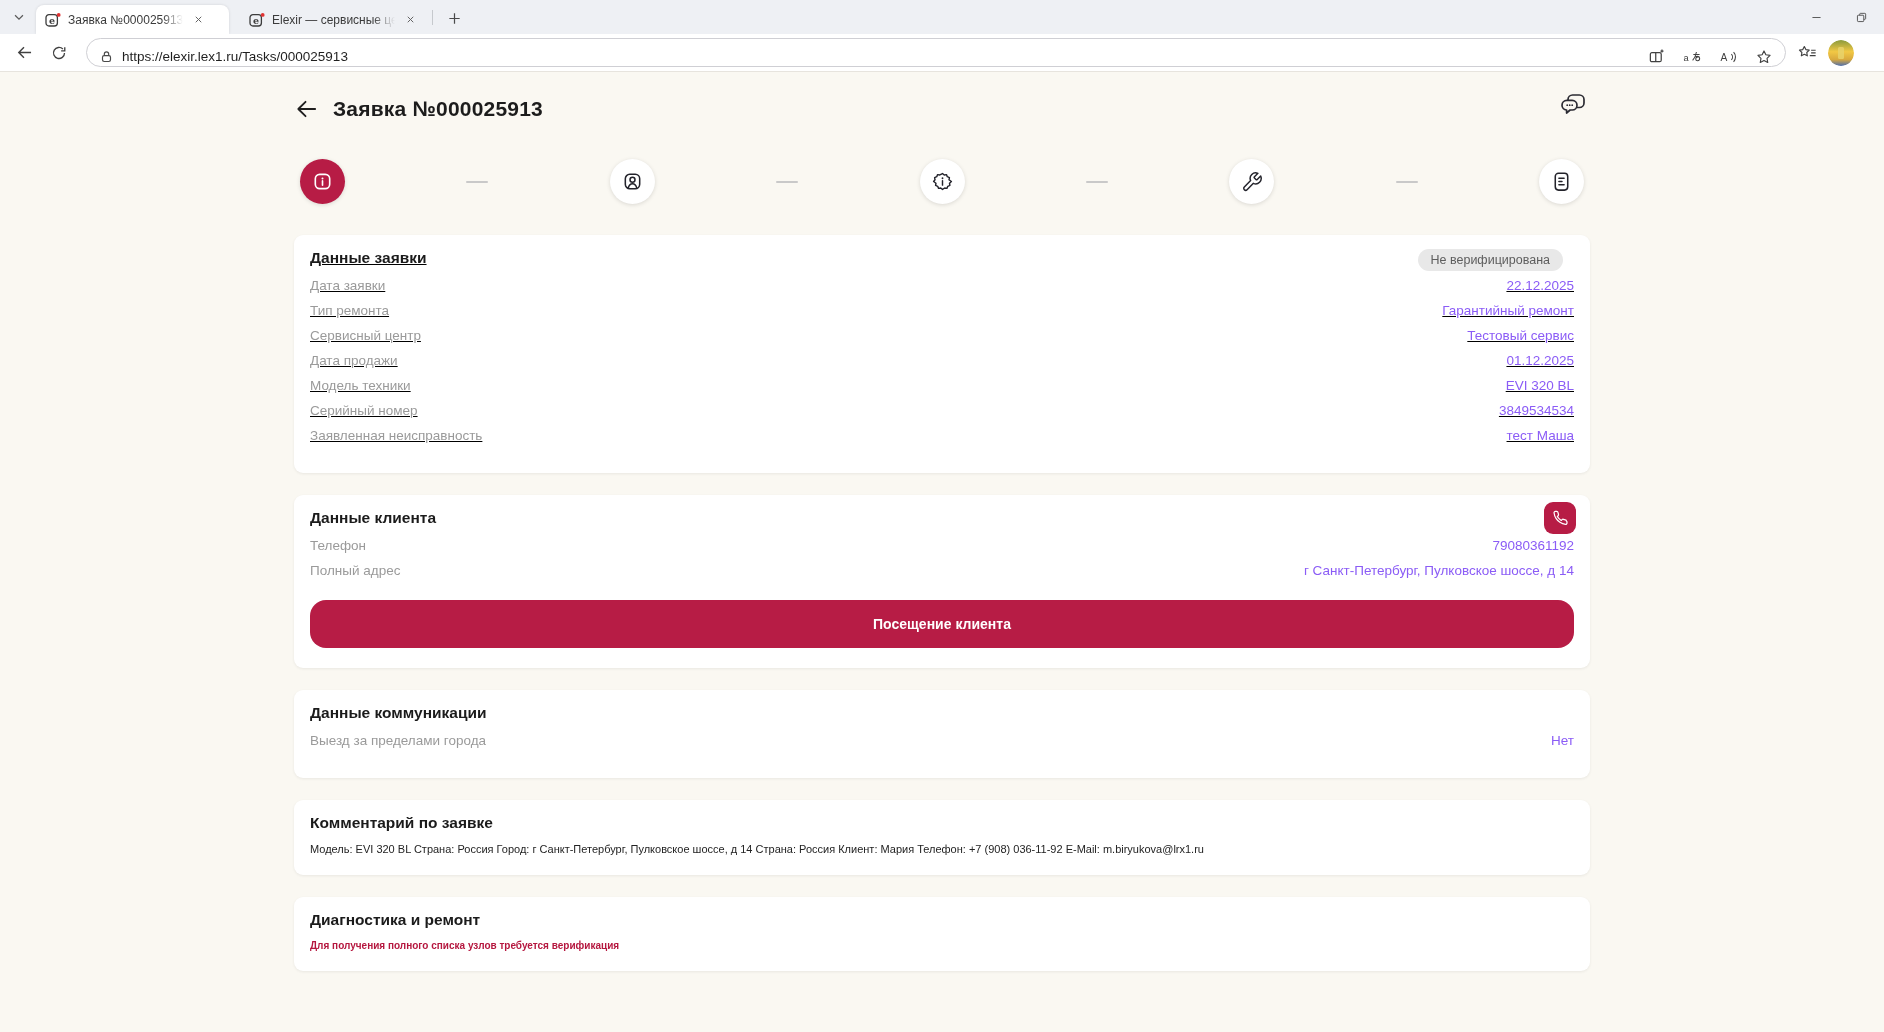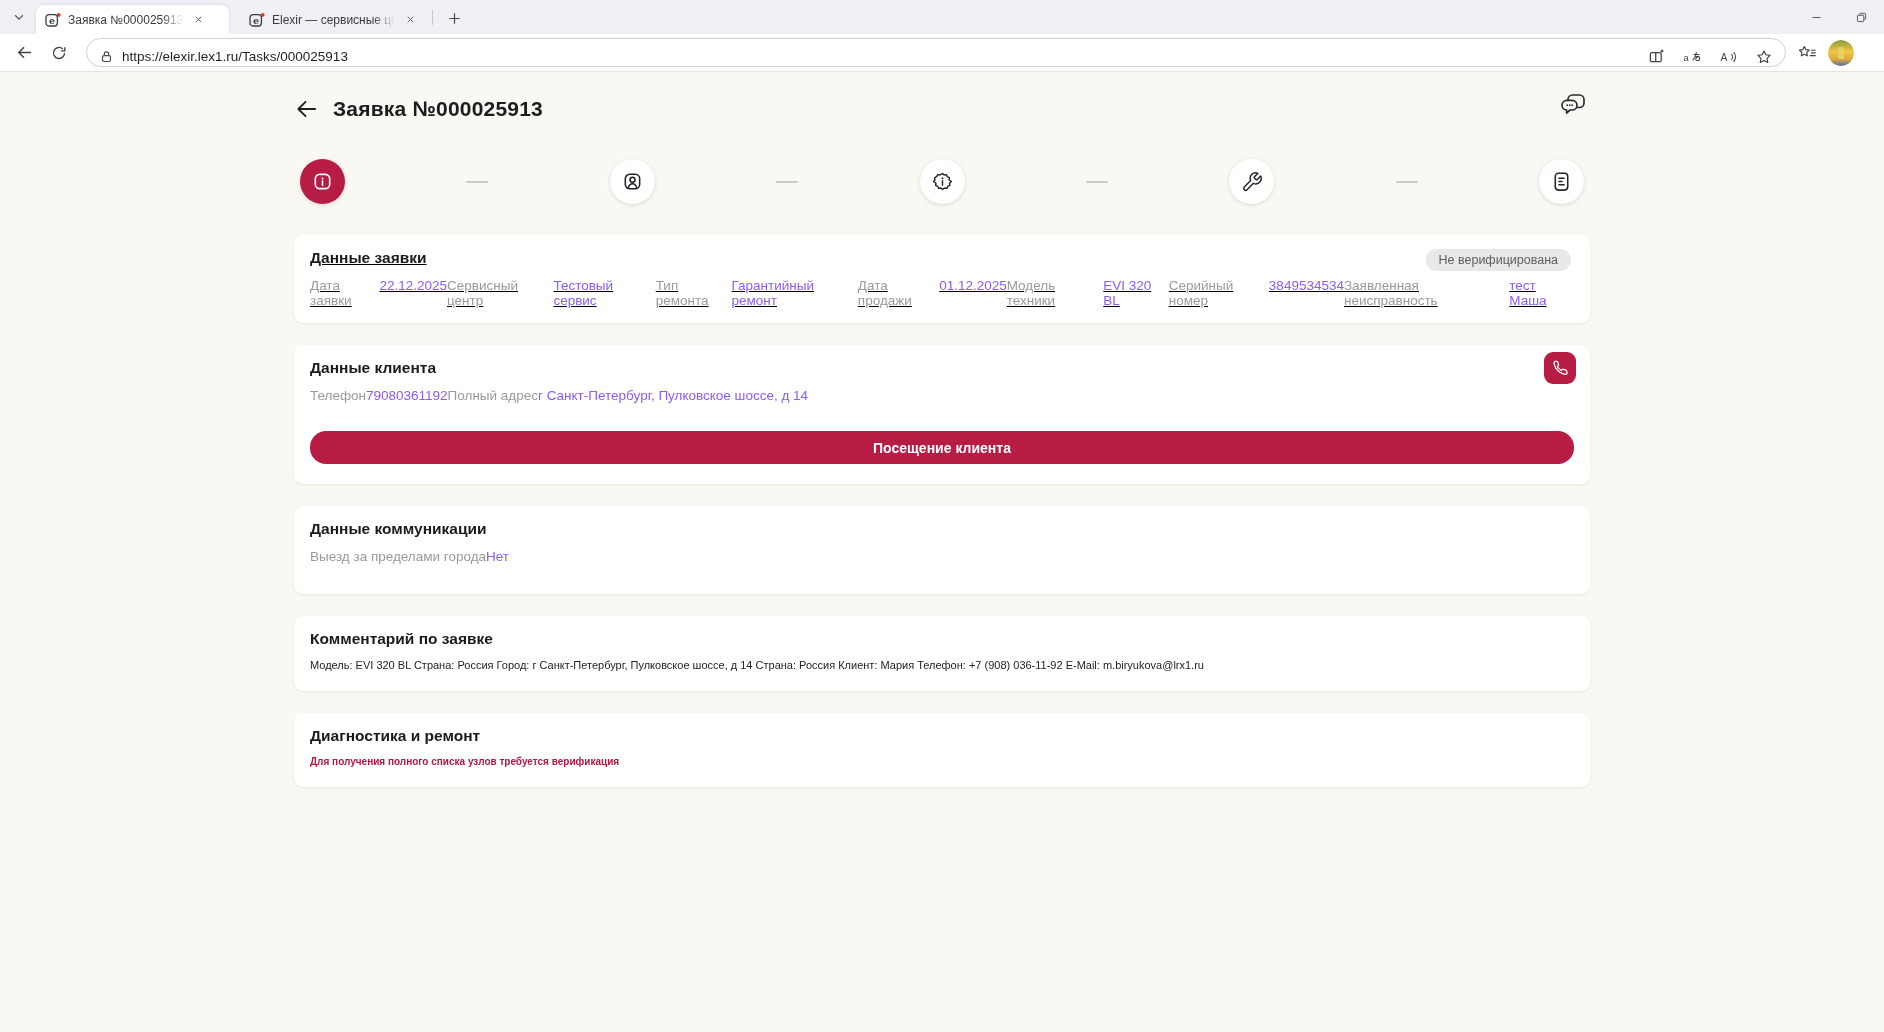--- a/index.html
+++ b/index.html
@@ -40,29 +40,29 @@
 
   .stepper { margin-top:30px; display:flex; align-items:center; justify-content:space-between; padding:0 6px; }
   .step-circle { width:45px; height:45px; border-radius:50%; background:#ffffff; box-shadow:0 1px 4px rgba(0,0,0,.13); display:flex; align-items:center; justify-content:center; color:#23232b; cursor:pointer; flex:none; border:none; }
   .step-circle.active { background:#b71c45; color:#ffffff; }
   .step-dash { width:22px; height:2px; background:#c9c9c9; border-radius:1px; }
 
   .card { background:#ffffff; border-radius:9px; box-shadow:0 1px 3px rgba(0,0,0,.07); padding:14px 16px 20px; position:relative; }
   .card.first { margin-top:31px;text-decoration:underline; }
   .card + .card { margin-top:22px; }
   .card-title { font-size:15.5px; font-weight:700; color:#1b1b1b; margin-bottom:11px; }
-  .rows { display:flex; flex-direction:row; }
+  .rows { display:flex; flex-direction:column; }
   .row { display:flex; justify-content:space-between; align-items:baseline; height:25px; }
   .row .label { font-size:13.5px; color:#9a9a9a; }
   .row .value { font-size:13.5px; color:#8b5cf6; }
 
-  .status-badge { position:absolute; top:14px; right:19px; background:#e8e8e8; color:#5d5d5d; font-size:12.5px; padding:4px 13px; border-radius:13px; }
+  .status-badge { position:absolute; top:14px; right:27px; background:#e8e8e8; color:#5d5d5d; font-size:12.5px; padding:4px 13px; border-radius:13px; }
   .phone-btn { position:absolute; top:7px; right:14px; width:32px; height:32px; border:none; border-radius:9px; background:#b71c45; color:#ffffff; display:flex; align-items:center; justify-content:center; cursor:pointer; }
 
-  .visit-btn { margin-top:18px; width:100%; height:33px; border:none; border-radius:16px; background:#b71c45; color:#ffffff; font-size:14px; font-weight:600; font-family:inherit; cursor:pointer; }
+  .visit-btn { margin-top:12px; width:100%; height:48px; border:none; border-radius:16px; background:#b71c45; color:#ffffff; font-size:14px; font-weight:600; font-family:inherit; cursor:pointer; }
 
   .comment-text { font-size:11px; color:#232323; margin-top:2px; }
   .warning-text { font-size:10px; font-weight:700; color:#b5173f; margin-top:6px; }
 
   svg { display:block; }
 </style>
 </head>
 <body>
 
 <div class="tabstrip">
@@ -298,26 +298,26 @@
 
     <div class="card first">
       <div class="card-title">Данные заявки</div>
       <span class="status-badge">Не верифицирована</span>
       <div class="rows">
         <div class="row">
           <span class="label">Дата заявки</span>
           <span class="value">22.12.2025</span>
         </div>
         <div class="row">
+          <span class="label">Тип ремонта</span>
+          <span class="value">Гарантийный ремонт</span>
+        </div>
+        <div class="row">
           <span class="label">Сервисный центр</span>
           <span class="value">Тестовый сервис</span>
-        </div>
-        <div class="row">
-          <span class="label">Тип ремонта</span>
-          <span class="value">Гарантийный ремонт</span>
         </div>
         <div class="row">
           <span class="label">Дата продажи</span>
           <span class="value">01.12.2025</span>
         </div>
         <div class="row">
           <span class="label">Модель техники</span>
           <span class="value">EVI 320 BL</span>
         </div>
         <div class="row">

